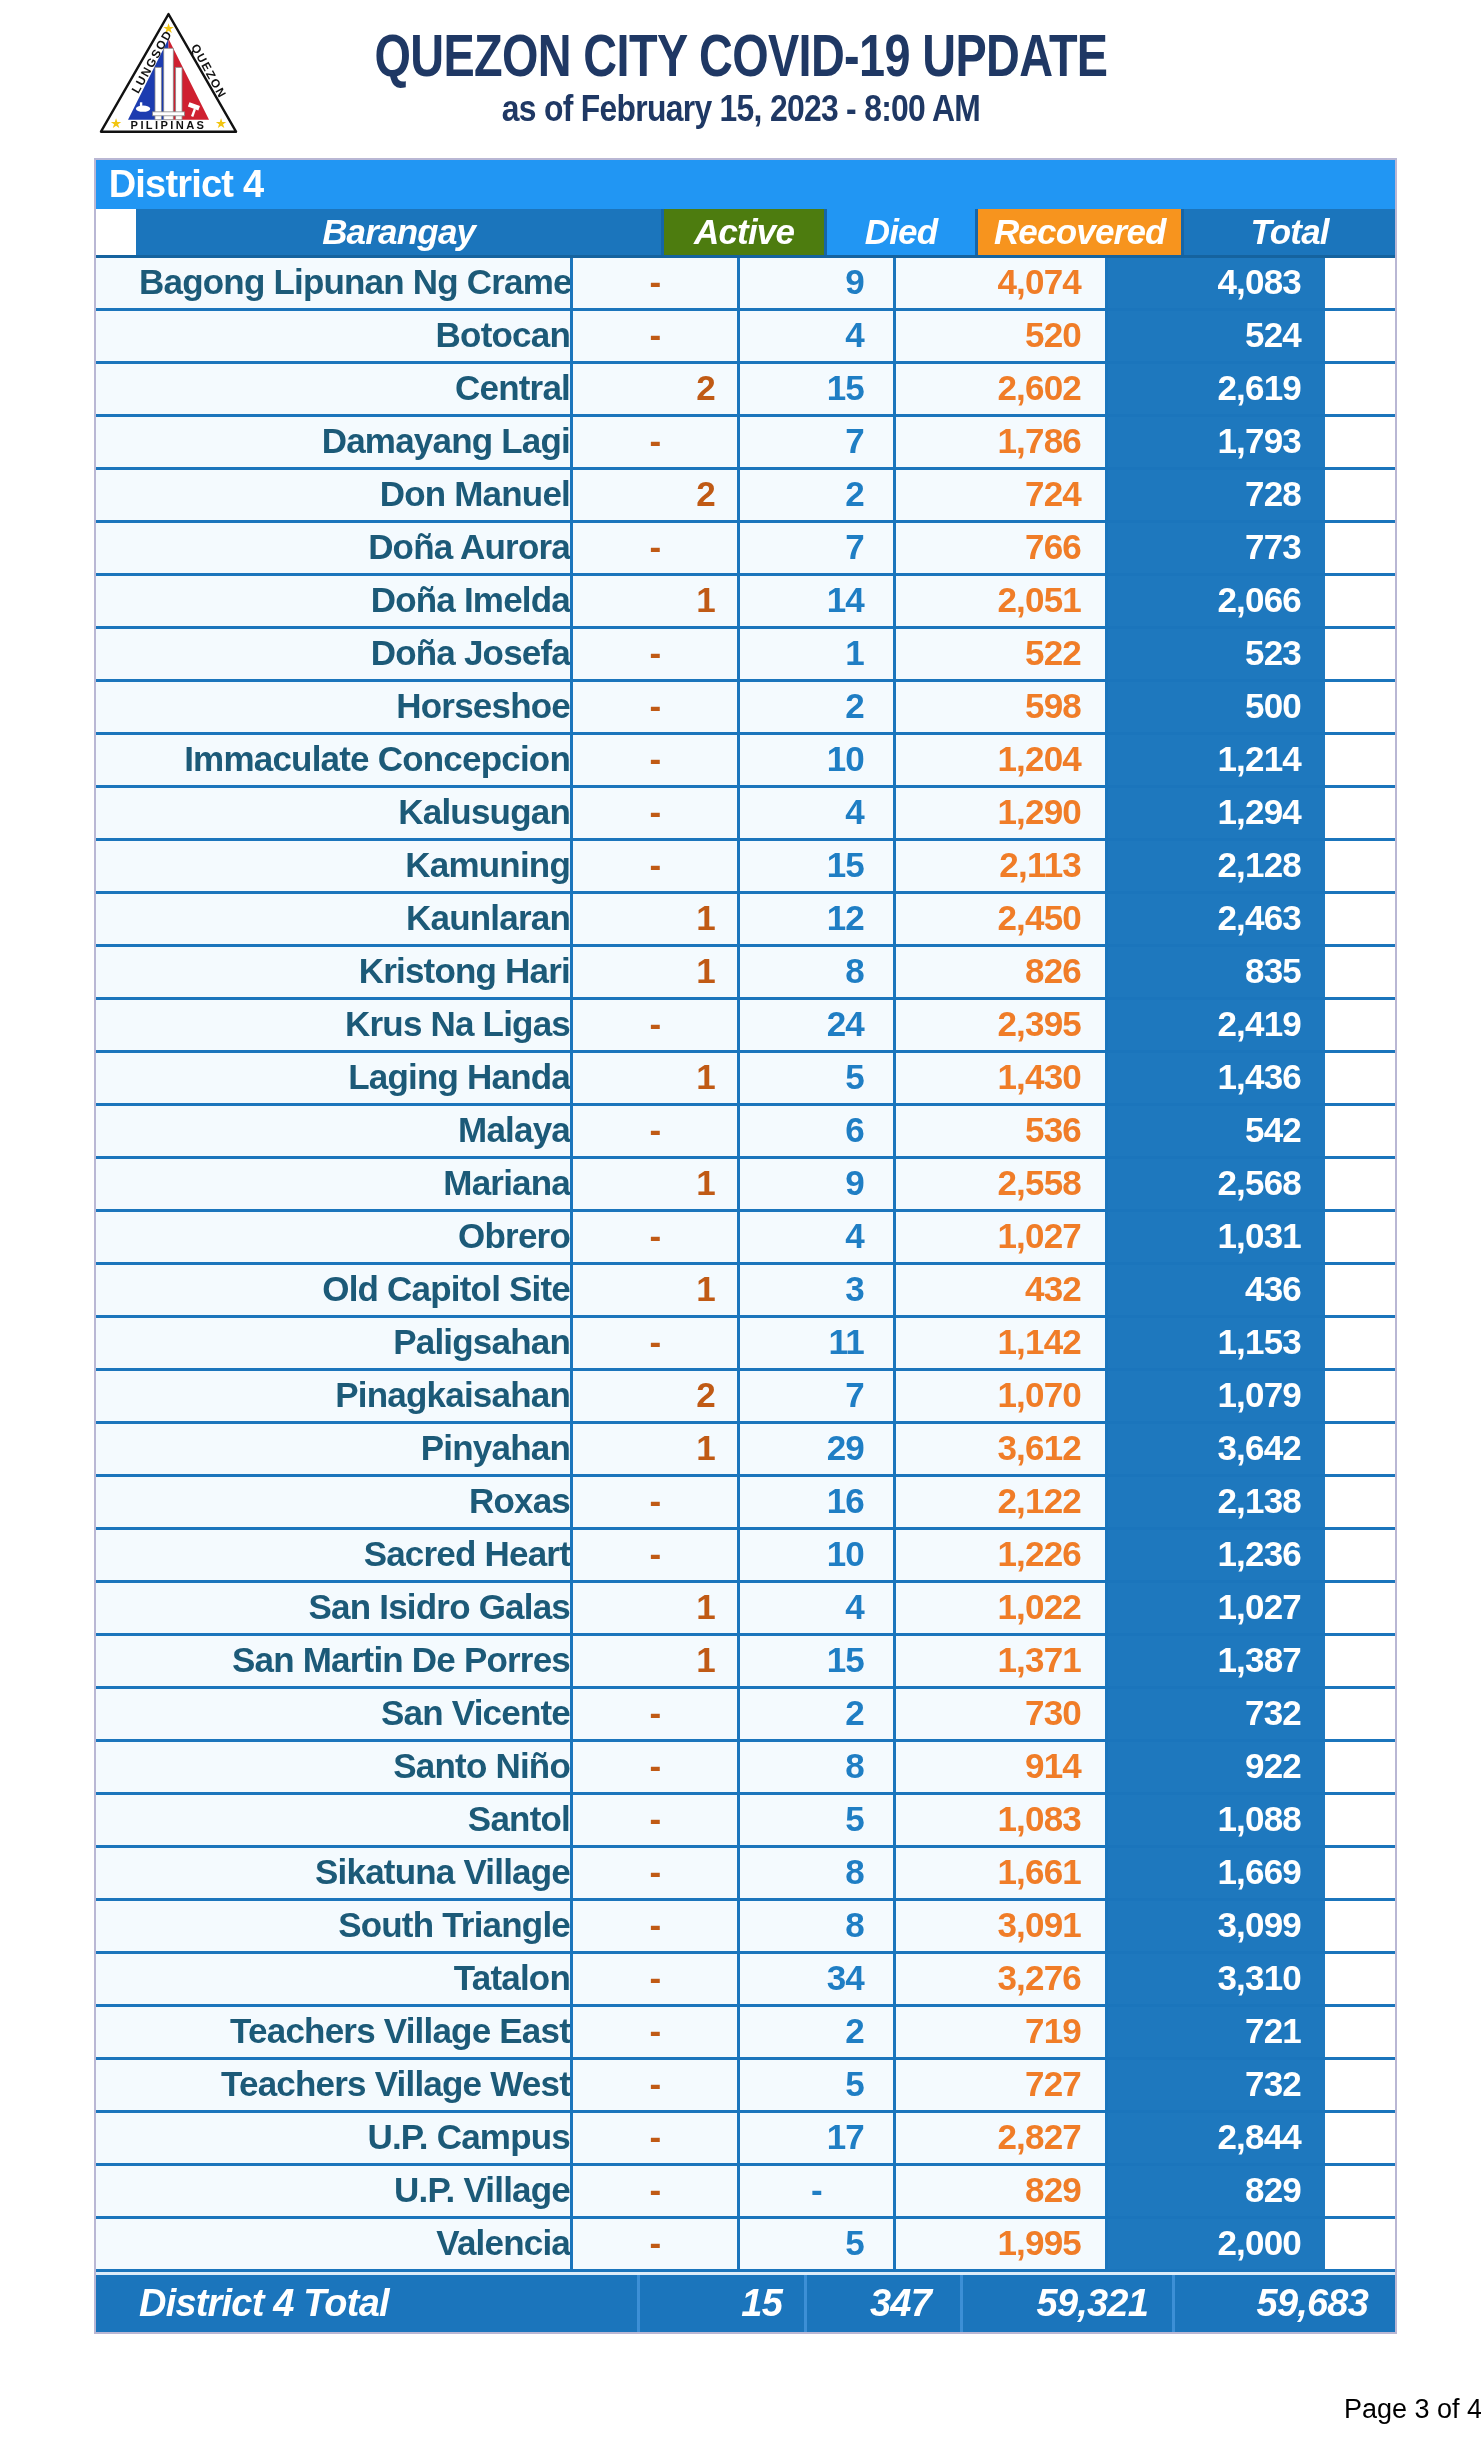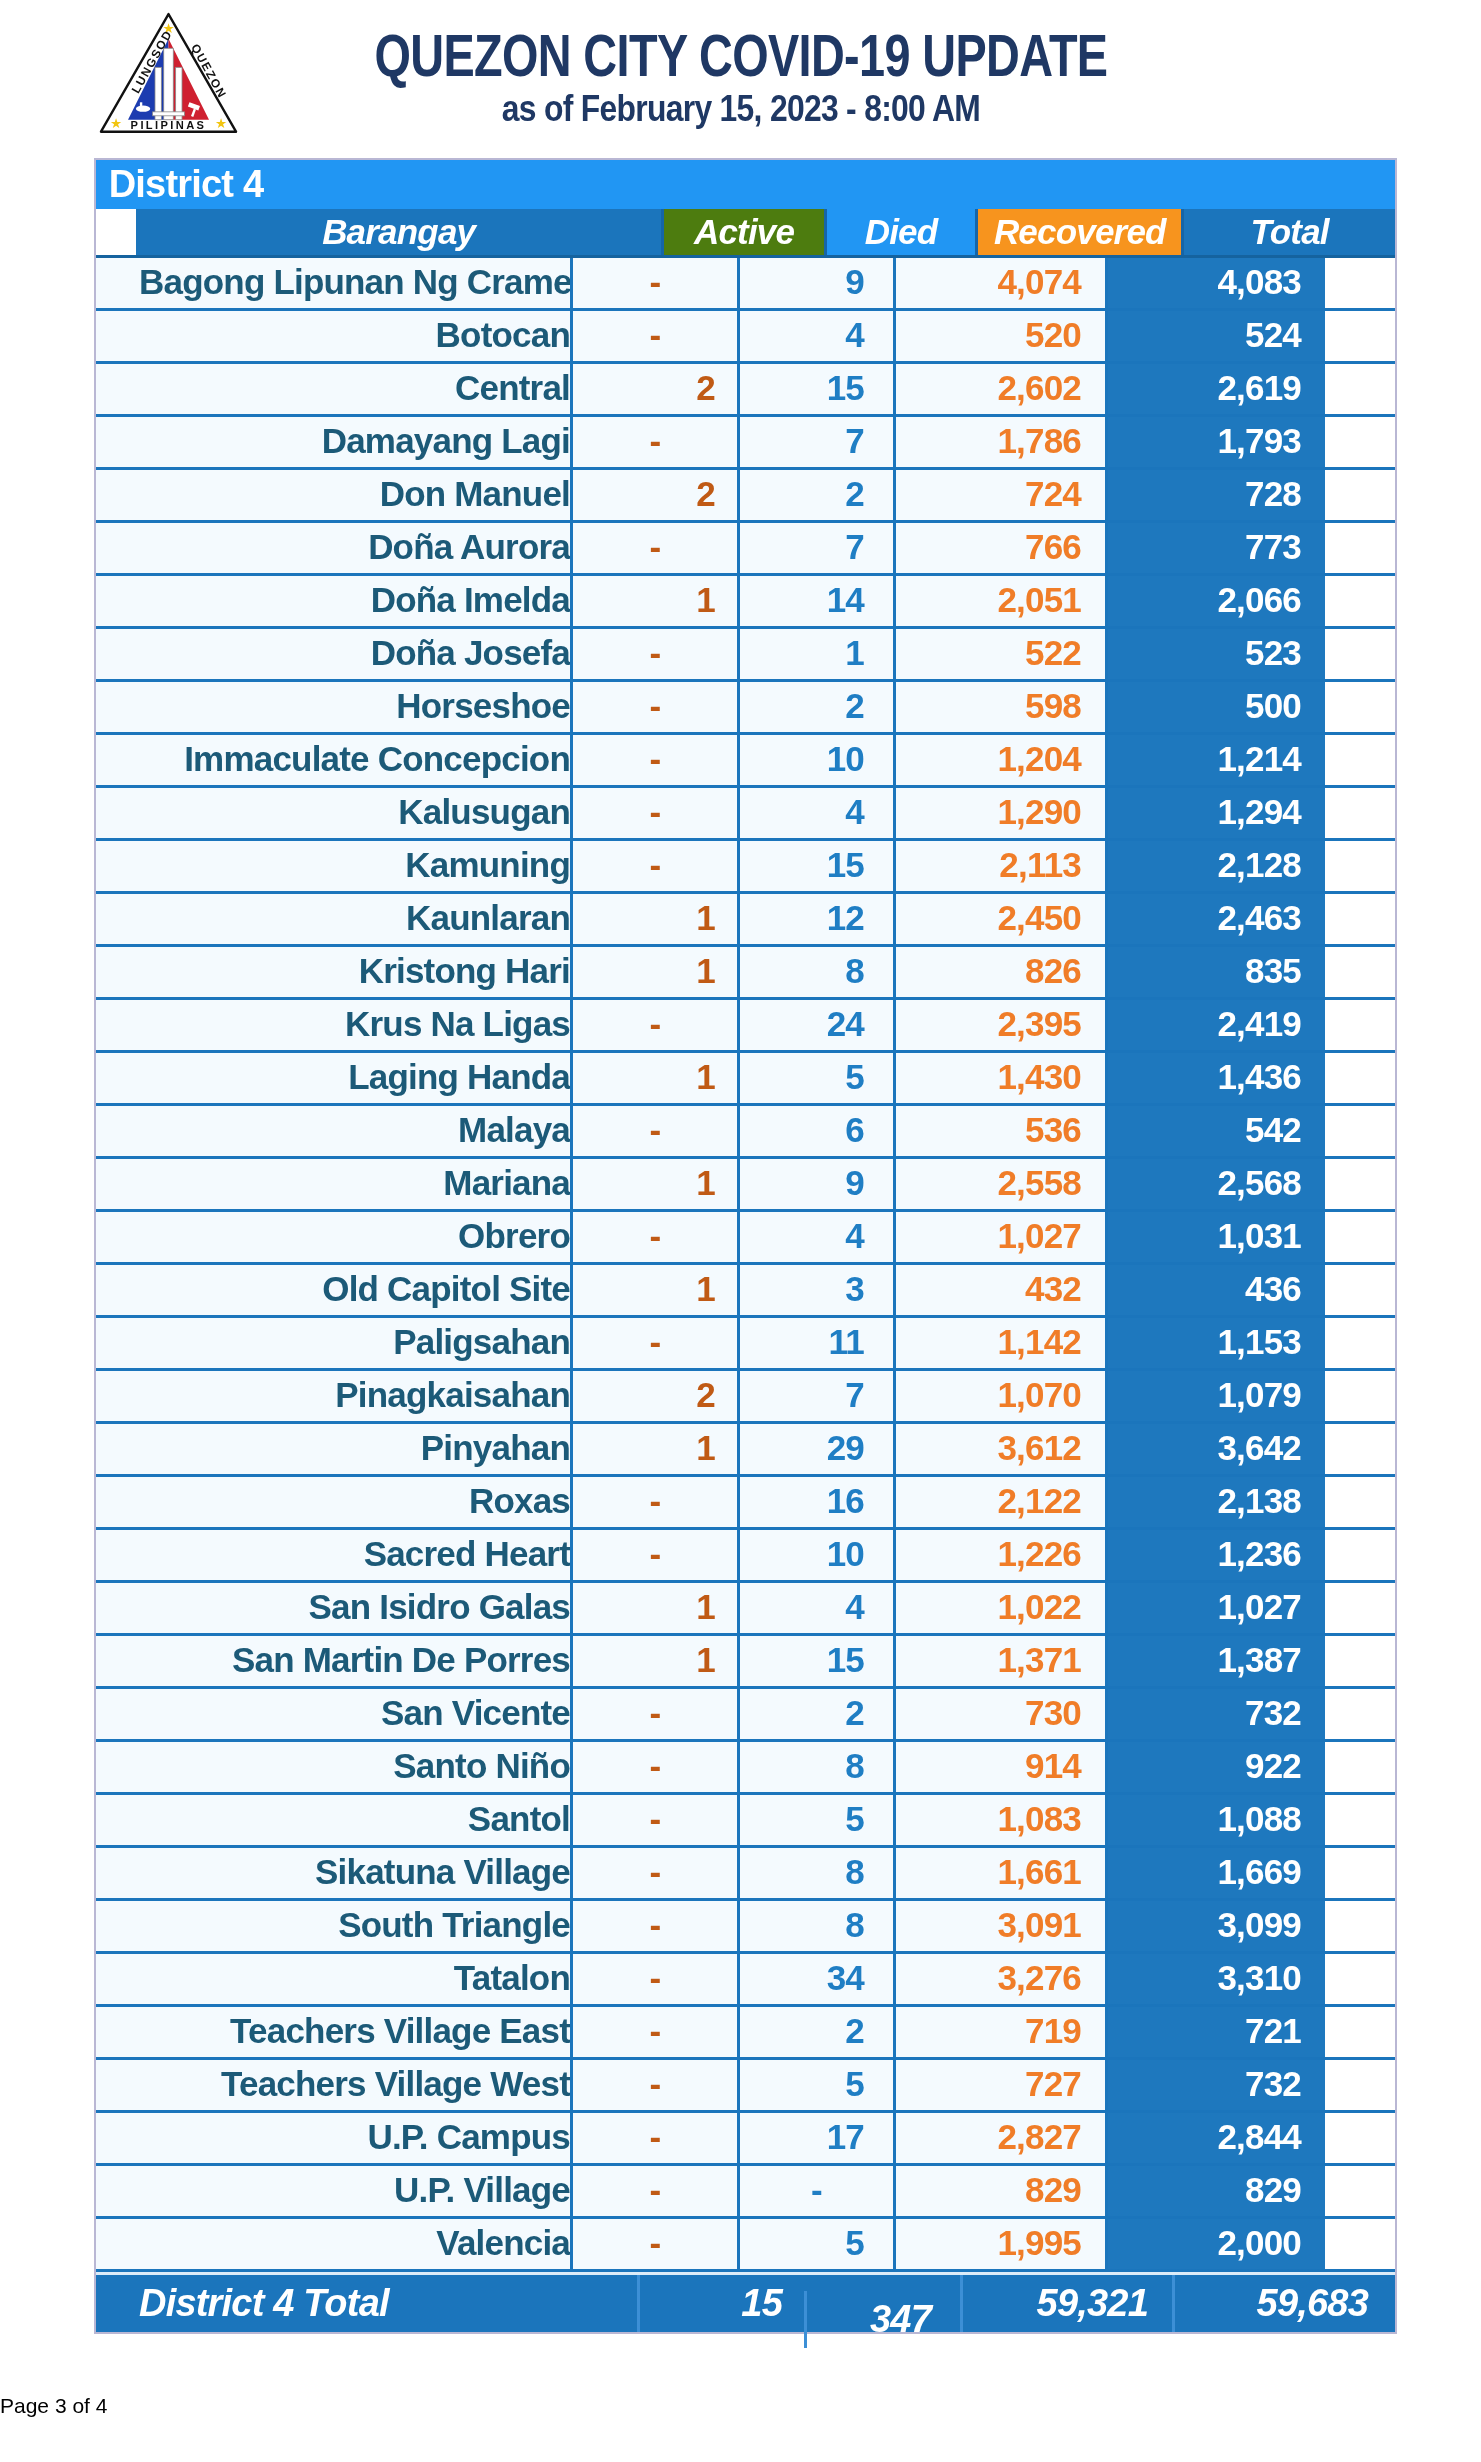--- a/index.html
+++ b/index.html
@@ -41,27 +41,27 @@
   .c-total{width:220px;color:#ffffff;background:#1E78BE;text-align:right;padding-right:24px;}
   .cell.dash{text-align:center;padding-right:0;padding-left:0;}
 
   .total-row{display:flex;height:60px;box-sizing:border-box;background:#1B75BC;
              border-top:3.2px solid #dcecf9;}
   .tcell{box-sizing:border-box;height:100%;line-height:57px;color:#fff;font-size:38px;
          font-weight:bold;font-style:italic;letter-spacing:-0.8px;white-space:nowrap;}
   .tcell+.tcell{border-left:3.2px solid #3c8fd6;}
   .tc-name{width:541px;text-align:left;padding-left:43px;}
   .tc-active{width:167px;text-align:right;padding-right:22px;}
-  .tc-died{width:156px;text-align:right;padding-right:29px;margin-top:16px;}
+  .tc-died{width:156px;text-align:right;padding-right:29px;}
   .tc-recovered{width:212px;text-align:right;padding-right:24px;}
   .tc-total{width:220px;text-align:right;padding-right:24px;}
 
   
-  .footer{position:absolute;left:0;top:2394px;width:100%;text-align:left;
-          font-size:21px;color:#000;}
+  .footer{position:absolute;left:0;top:2394px;width:100%;text-align:right;
+          font-size:27px;color:#000;}
 </style>
 </head>
 <body>
 
 <div class="page">
 
   <svg class="logo" viewBox="0 0 180 162">
     <polygon points="90,5 5,153 175,153" fill="#ffffff" stroke="#111111" stroke-width="3" stroke-linejoin="round"></polygon>
     <path d="M90,36 L39,138 L90,138 Z" fill="#1c3cb0"></path>
     <path d="M90,36 L141,138 L90,138 Z" fill="#cf2030"></path>

